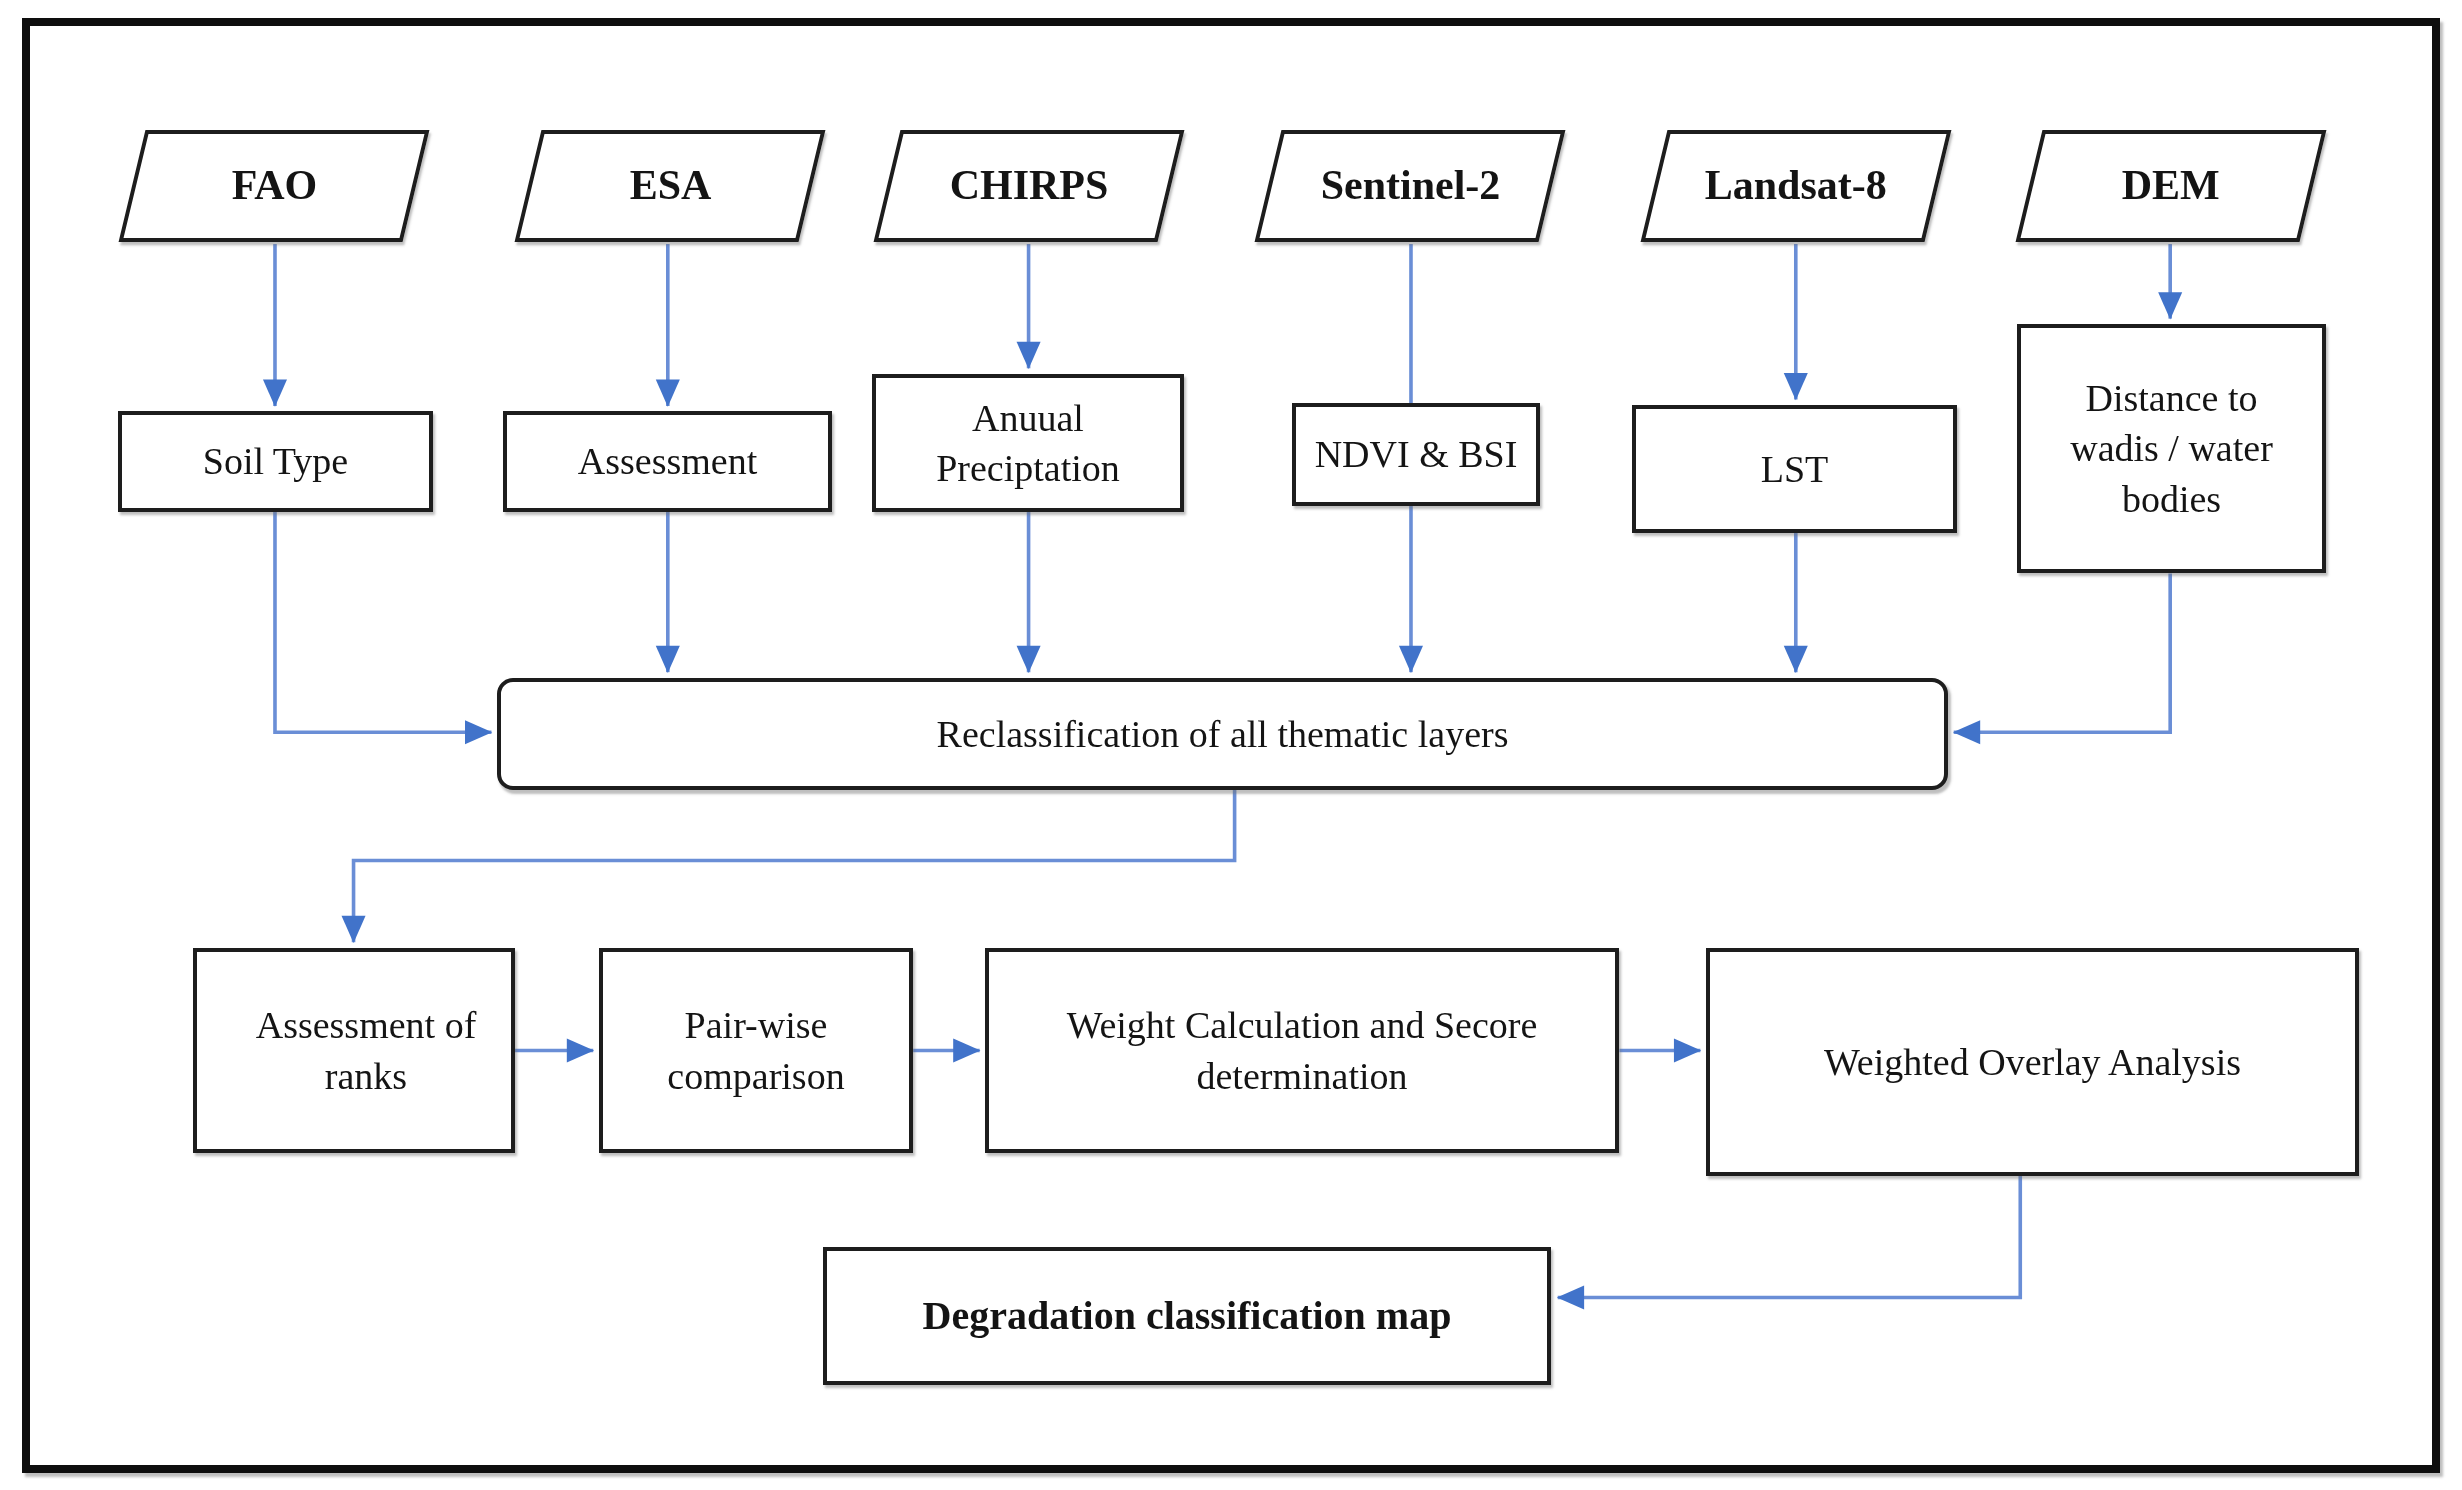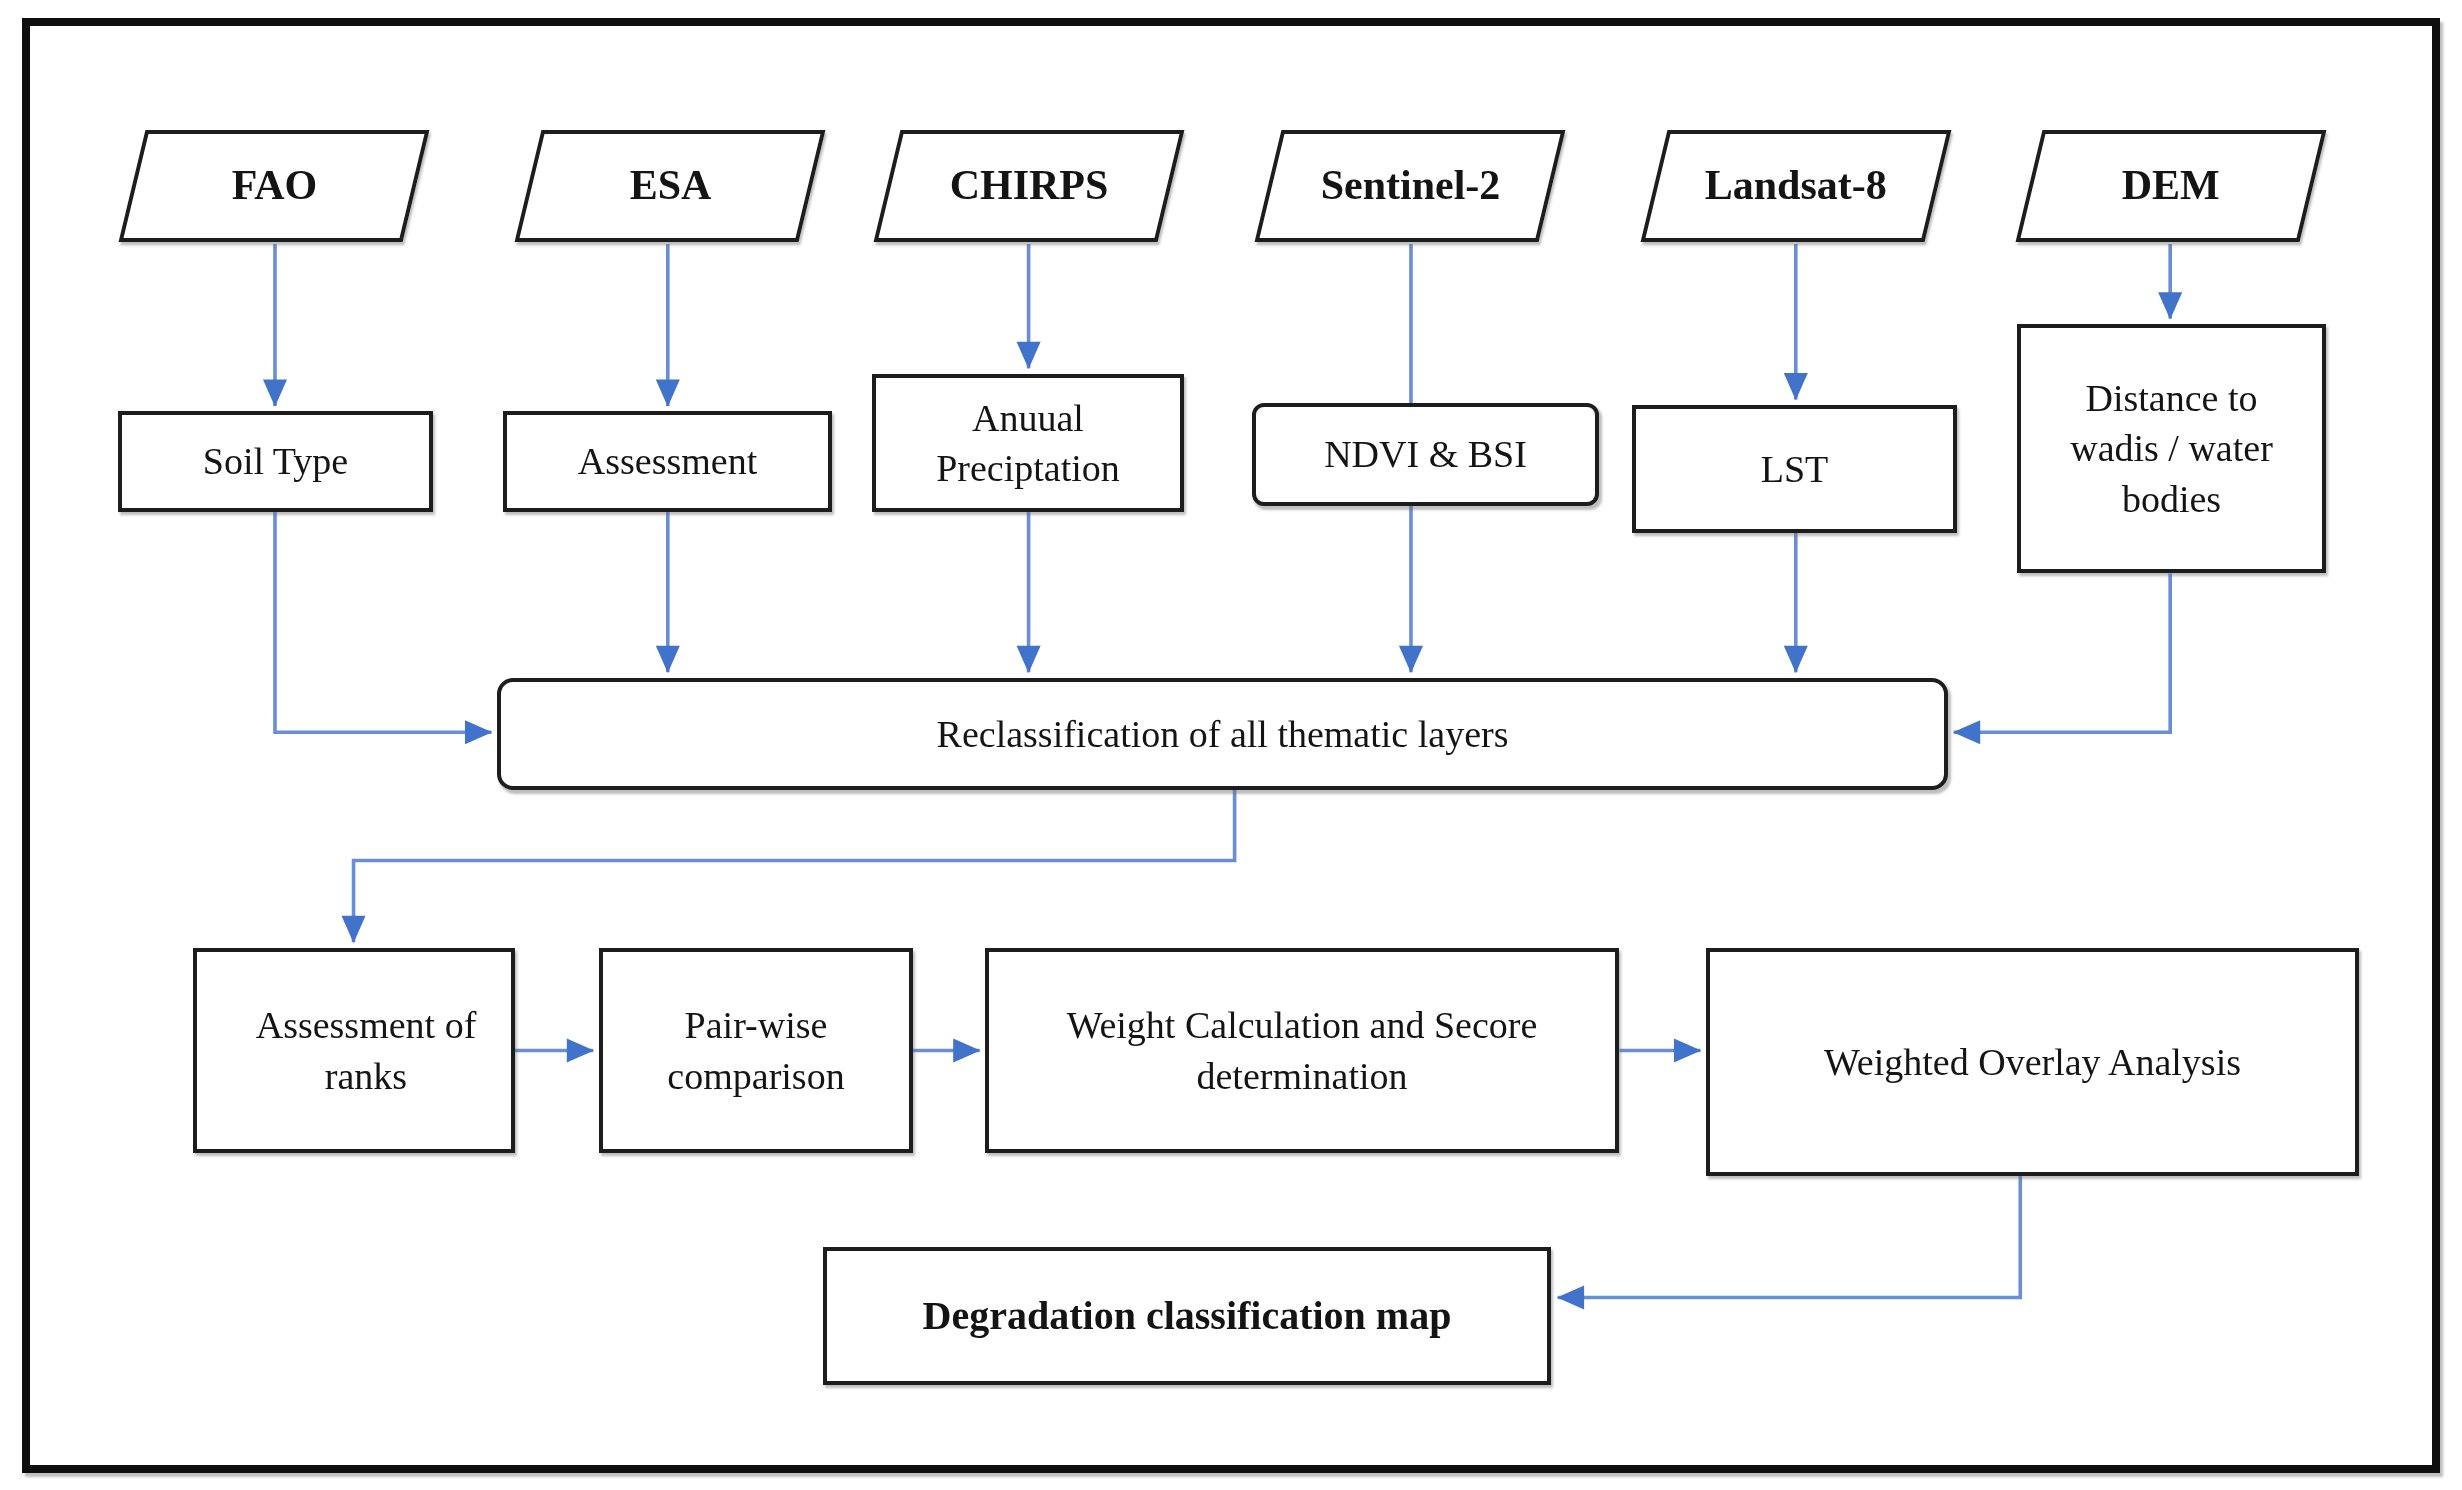--- a/index.html
+++ b/index.html
@@ -82,21 +82,21 @@
       <div class="node para bold" style="left: 132px; top: 130px; width: 284px; height: 112px;"><span class="lbl">FAO</span></div>
       <div class="node para bold" style="left: 528px; top: 130px; width: 284px; height: 112px;"><span class="lbl">ESA</span></div>
       <div class="node para bold" style="left: 887px; top: 130px; width: 284px; height: 112px;"><span class="lbl">CHIRPS</span></div>
       <div class="node para bold" style="left: 1268px; top: 130px; width: 284px; height: 112px;"><span class="lbl">Sentinel-2</span></div>
       <div class="node para bold" style="left: 1654px; top: 130px; width: 284px; height: 112px;"><span class="lbl">Landsat-8</span></div>
       <div class="node para bold" style="left: 2029px; top: 130px; width: 284px; height: 112px;"><span class="lbl">DEM</span></div>
       <div class="node" style="left: 118px; top: 411px; width: 315px; height: 101px;"><span class="lbl">Soil Type</span></div>
       <div class="node" style="left: 503px; top: 411px; width: 329px; height: 101px;"><span class="lbl">Assessment</span></div>
       <div class="node" style="left: 872px; top: 374px; width: 312px; height: 138px;"><span class="lbl">Anuual
 Preciptation</span></div>
-      <div class="node" style="left: 1252px; top: 403px; width: 347px; height: 103px; border-radius: 12px;"><span class="lbl">NDVI &amp; BSI</span></div>
+      <div class="node" style="left: 1292px; top: 403px; width: 248px; height: 103px;"><span class="lbl">NDVI &amp; BSI</span></div>
       <div class="node" style="left: 1632px; top: 405px; width: 325px; height: 128px;"><span class="lbl">LST</span></div>
       <div class="node" style="left: 2017px; top: 324px; width: 309px; height: 249px;"><span class="lbl">Distance to
 wadis / water
 bodies</span></div>
       <div class="node" style="left: 497px; top: 678px; width: 1451px; height: 112px; border-radius: 16px;"><span class="lbl">Reclassification of all thematic layers</span></div>
       <div class="node" style="left: 193px; top: 948px; width: 322px; height: 205px; padding-left: 24px;"><span class="lbl">Assessment of
 ranks</span></div>
       <div class="node" style="left: 599px; top: 948px; width: 314px; height: 205px;"><span class="lbl">Pair-wise
 comparison</span></div>
       <div class="node" style="left: 985px; top: 948px; width: 634px; height: 205px;"><span class="lbl">Weight Calculation and Secore

